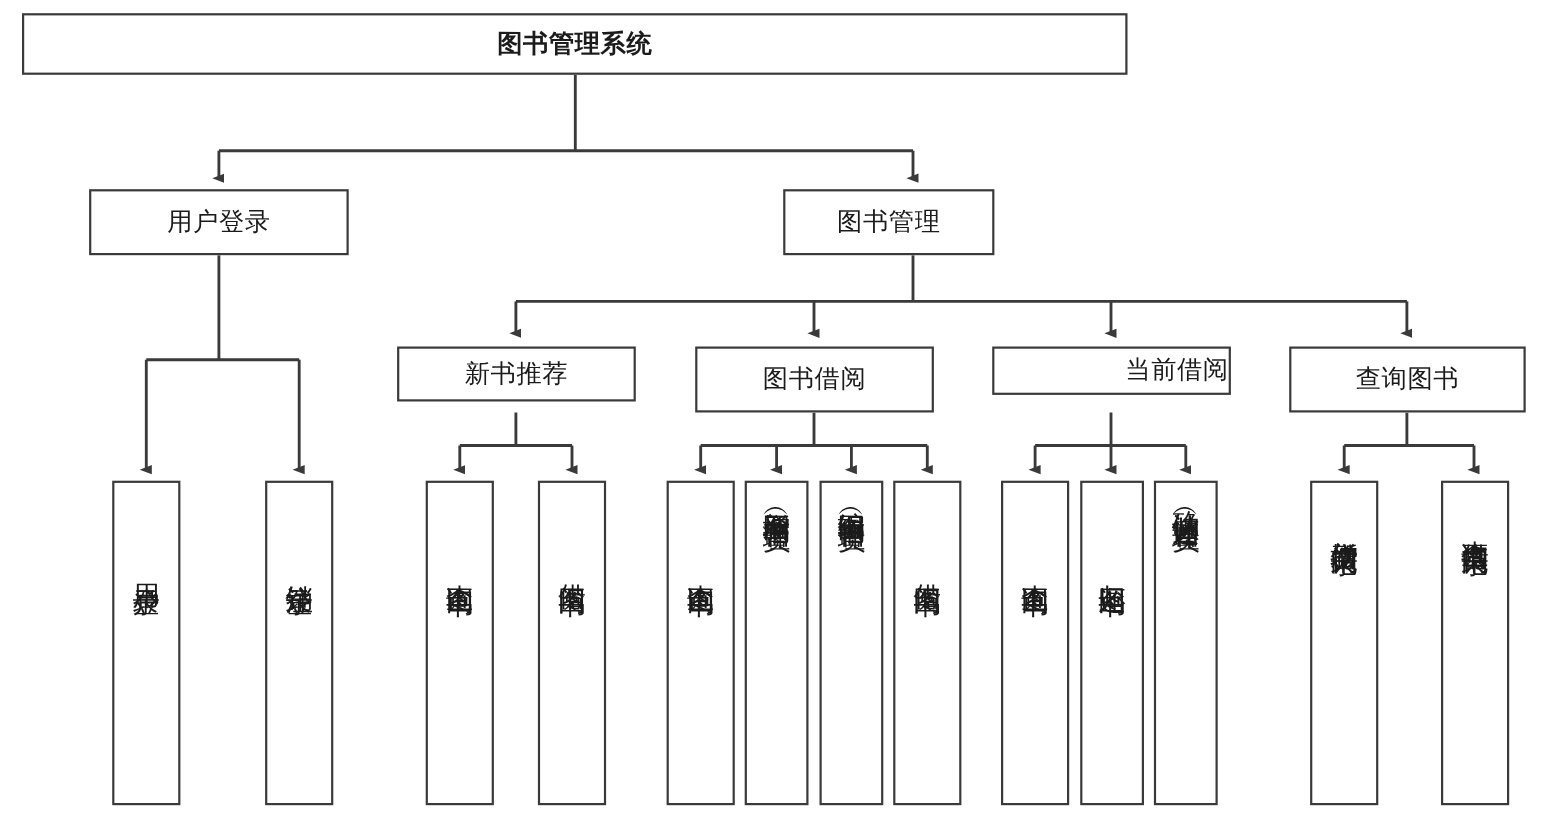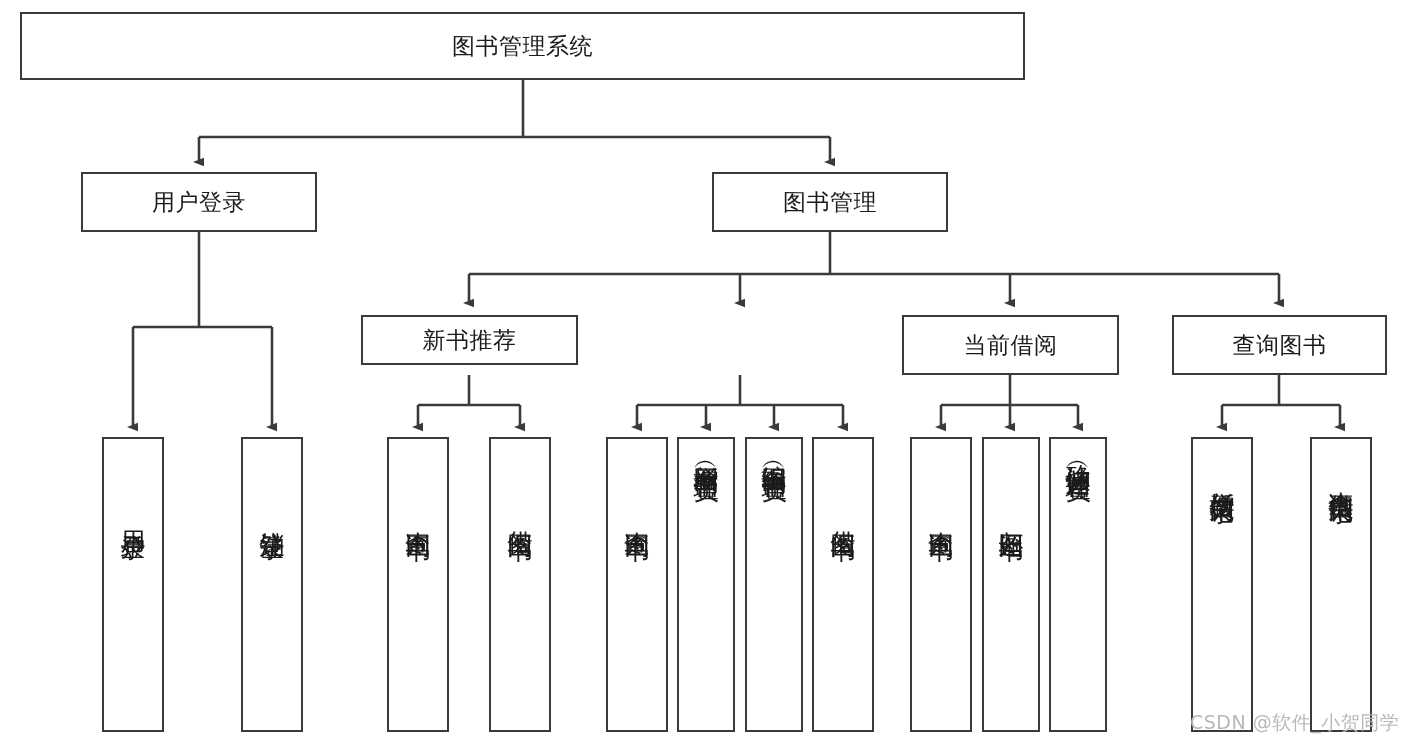--- a/index.html
+++ b/index.html
@@ -119,35 +119,38 @@
       <path d="M1010,405 L1010,427" marker-end="url(#arrow)"></path>
       <path d="M1078,405 L1078,427" marker-end="url(#arrow)"></path>
 
       <path d="M1279,375 L1279,405"></path>
       <path d="M1222,405 L1340,405"></path>
       <path d="M1222,405 L1222,427" marker-end="url(#arrow)"></path>
       <path d="M1340,405 L1340,427" marker-end="url(#arrow)"></path>
     </g>
   </svg>
 
-  <div class="node horiz" style="left:20px; top:12px; width:1005px; height:68px;">
+  <div class="node horiz" style="left:20px; top:12px; width:1005px; height:56px;font-weight:bold;">
     <span class="label">图书管理系统</span>
   </div>
 
   <div class="node horiz" style="left:81px; top:172px; width:236px; height:60px;">
     <span class="label">用户登录</span>
   </div>
-  <div class="node horiz" style="left:712px; top:172px; width:236px; height:60px;">
+  <div class="node horiz" style="left:712px; top:172px; width:192px; height:60px;">
     <span class="label">图书管理</span>
   </div>
 
   <div class="node horiz" style="left:361px; top:315px; width:217px; height:50px;">
     <span class="label">新书推荐</span>
   </div>
-  <div class="node horiz" style="left:902px; top:315px; width:217px; height:60px;">
+  <div class="node horiz" style="left:632px; top:315px; width:217px; height:60px;">
+    <span class="label">图书借阅</span>
+  </div>
+  <div class="node horiz" style="left:902px; top:315px; width:217px; height:44px;justify-content:flex-end;">
     <span class="label">当前借阅</span>
   </div>
   <div class="node horiz" style="left:1172px; top:315px; width:215px; height:60px;">
     <span class="label">查询图书</span>
   </div>
 
   <div class="node vert center" style="left:102px; top:437px; width:62px; height:295px; padding-top:72px;">
     <span class="label">用户登录</span>
   </div>
   <div class="node vert center" style="left:241px; top:437px; width:62px; height:295px; padding-top:72px;">
@@ -184,15 +187,14 @@
     <span class="label">确认归还（管理员）</span>
   </div>
 
   <div class="node vert center" style="left:1191px; top:437px; width:62px; height:295px; padding-top:32px;">
     <span class="label">新增借阅记录</span>
   </div>
   <div class="node vert center" style="left:1310px; top:437px; width:62px; height:295px; padding-top:32px;">
     <span class="label">查询借阅记录</span>
   </div>
 
-  <div class="watermark">CSDN @软件_小贺同学</div>
 
 </div>
 
 </body></html>

